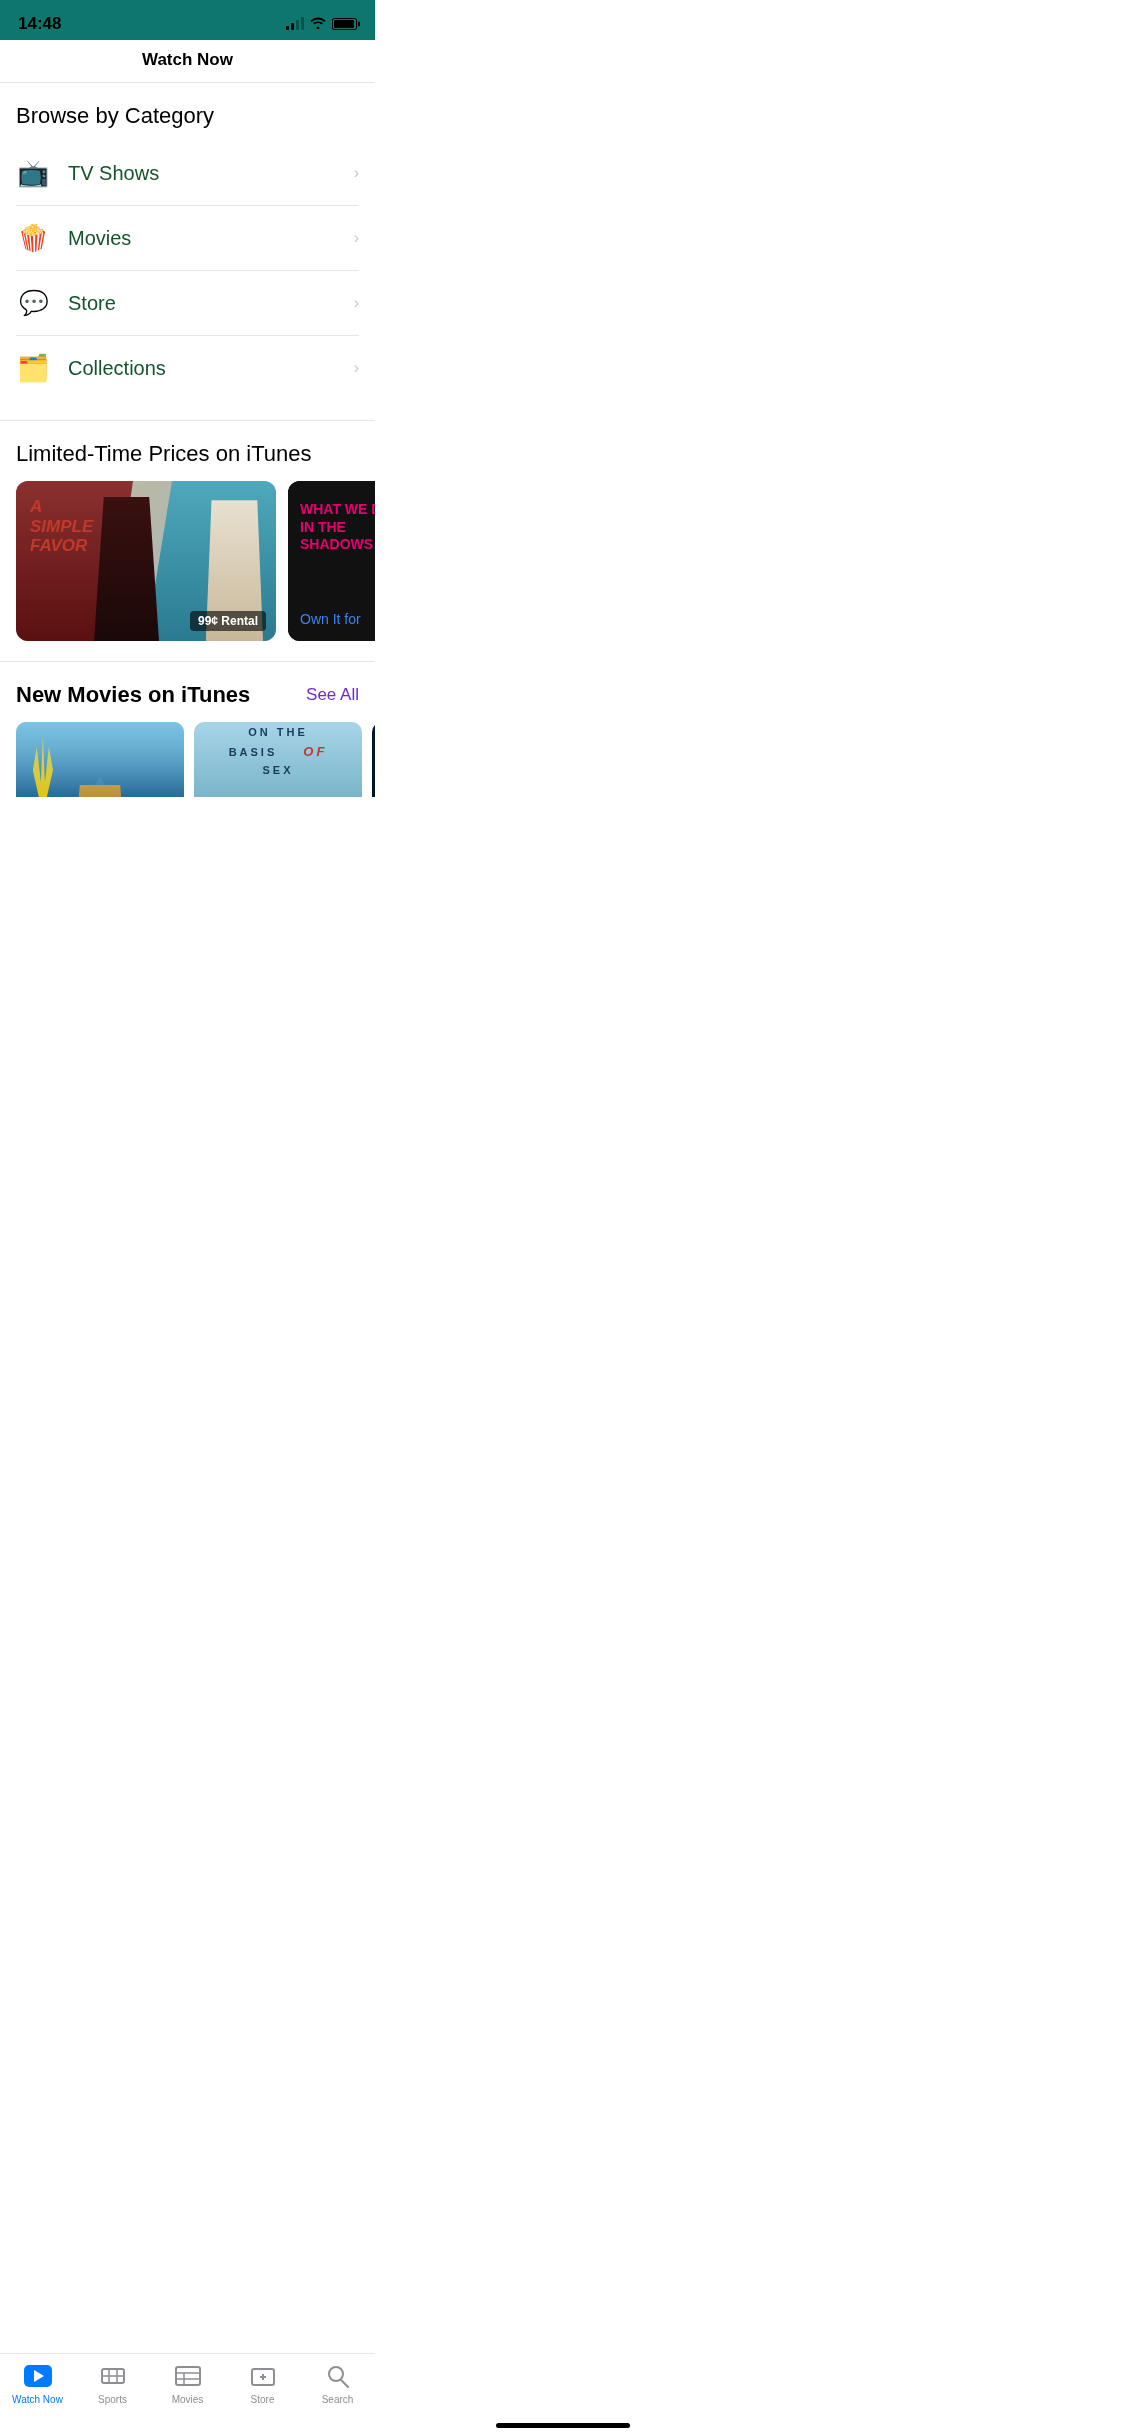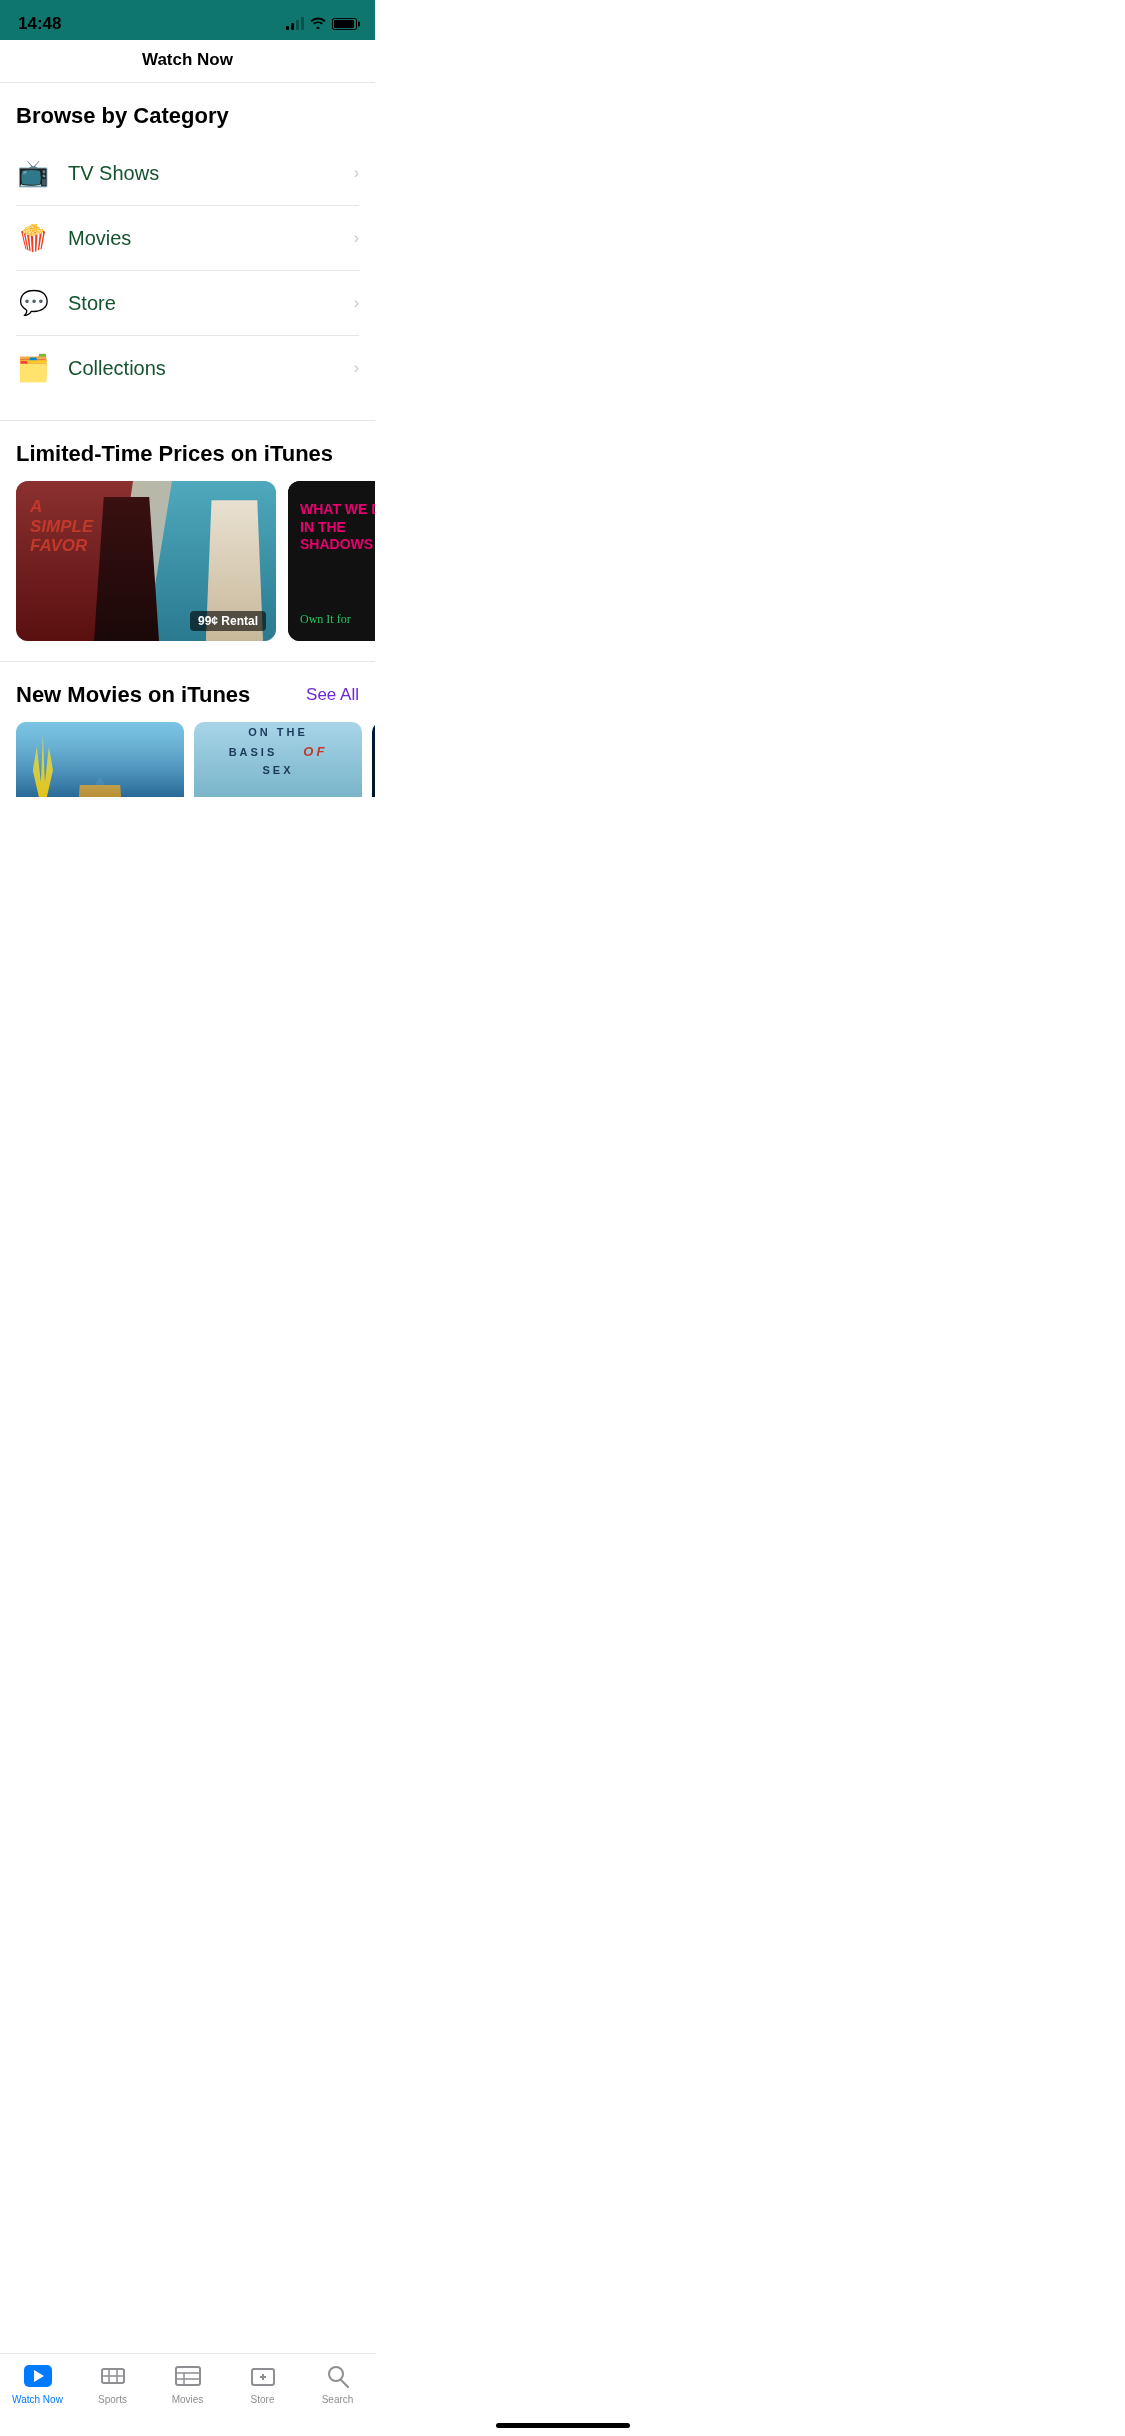--- a/index.html
+++ b/index.html
@@ -90,21 +90,21 @@
       overflow-y: auto;
       height: calc(812px - 49px - 49px);
     }
 
     
     .section {
       padding: 20px 16px 0;
     }
     .section-title {
       font-size: 22px;
-      font-weight: 700;
+      font-weight: 400;
       color: #000;
       margin-bottom: 12px;
     }
 
     .category-list {
       list-style: none;
     }
     .category-item {
       display: flex;
       align-items: center;
@@ -448,21 +448,21 @@
 
           <div style="position:absolute;bottom:10px;right:10px;background:rgba(0,0,0,0.6);color:#fff;font-size:12px;font-weight:600;padding:3px 8px;border-radius:4px;">99¢ Rental</div>
         </div>
       </div>
 
       <div class="promo-card" style="flex:0 0 220px; background:#000;">
         <div class="wwdits-content">
           <div style="position:absolute;inset:0;background:#111;"></div>
 
           <div style="position:absolute;top:20px;left:12px;right:50%;font-size:14px;font-weight:900;color:#e8006e;text-transform:uppercase;line-height:1.25;">WHAT WE DO IN THE SHADOWS</div>
-          <div style="position:absolute;bottom:14px;left:12px;color:#22c55e;font-size:12px;font-weight:500;font-family:Liberation Serif, serif;">Own It for</div>
+          <div style="position:absolute;bottom:14px;left:12px;color:#3b82f6;font-size:14px;font-weight:500;">Own It for</div>
         </div>
       </div>
 
     </div>
   </div>
 
   <div class="full-divider2"></div>
 
   <div class="new-movies-section">
     <div class="new-movies-header">

